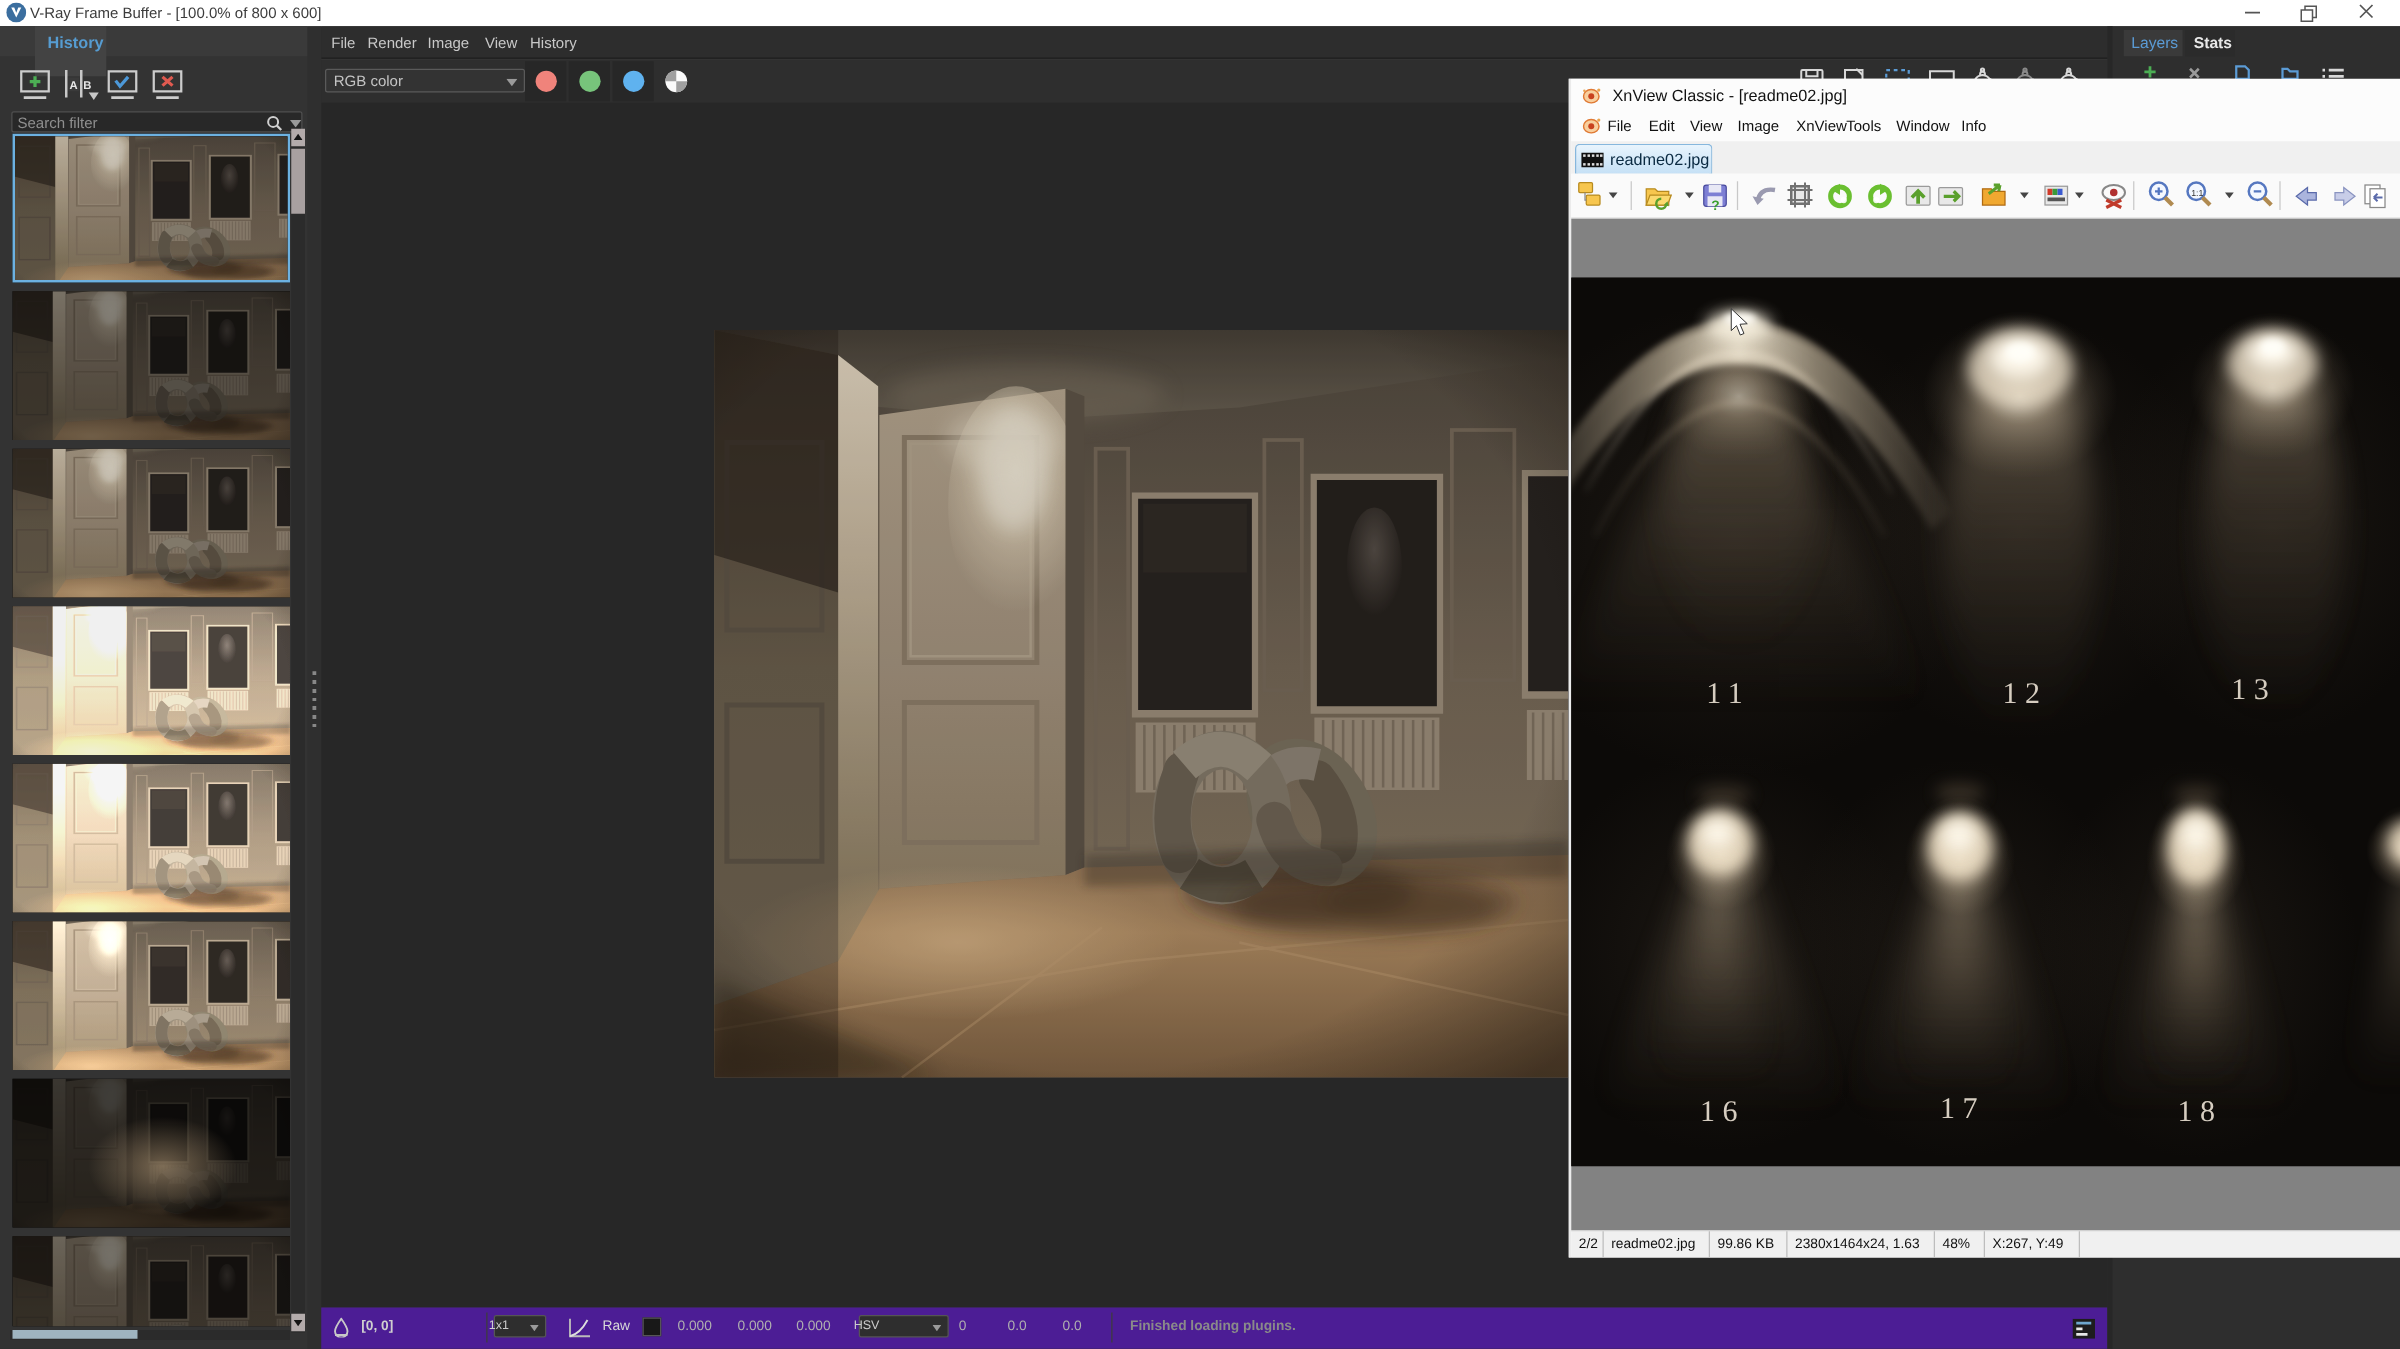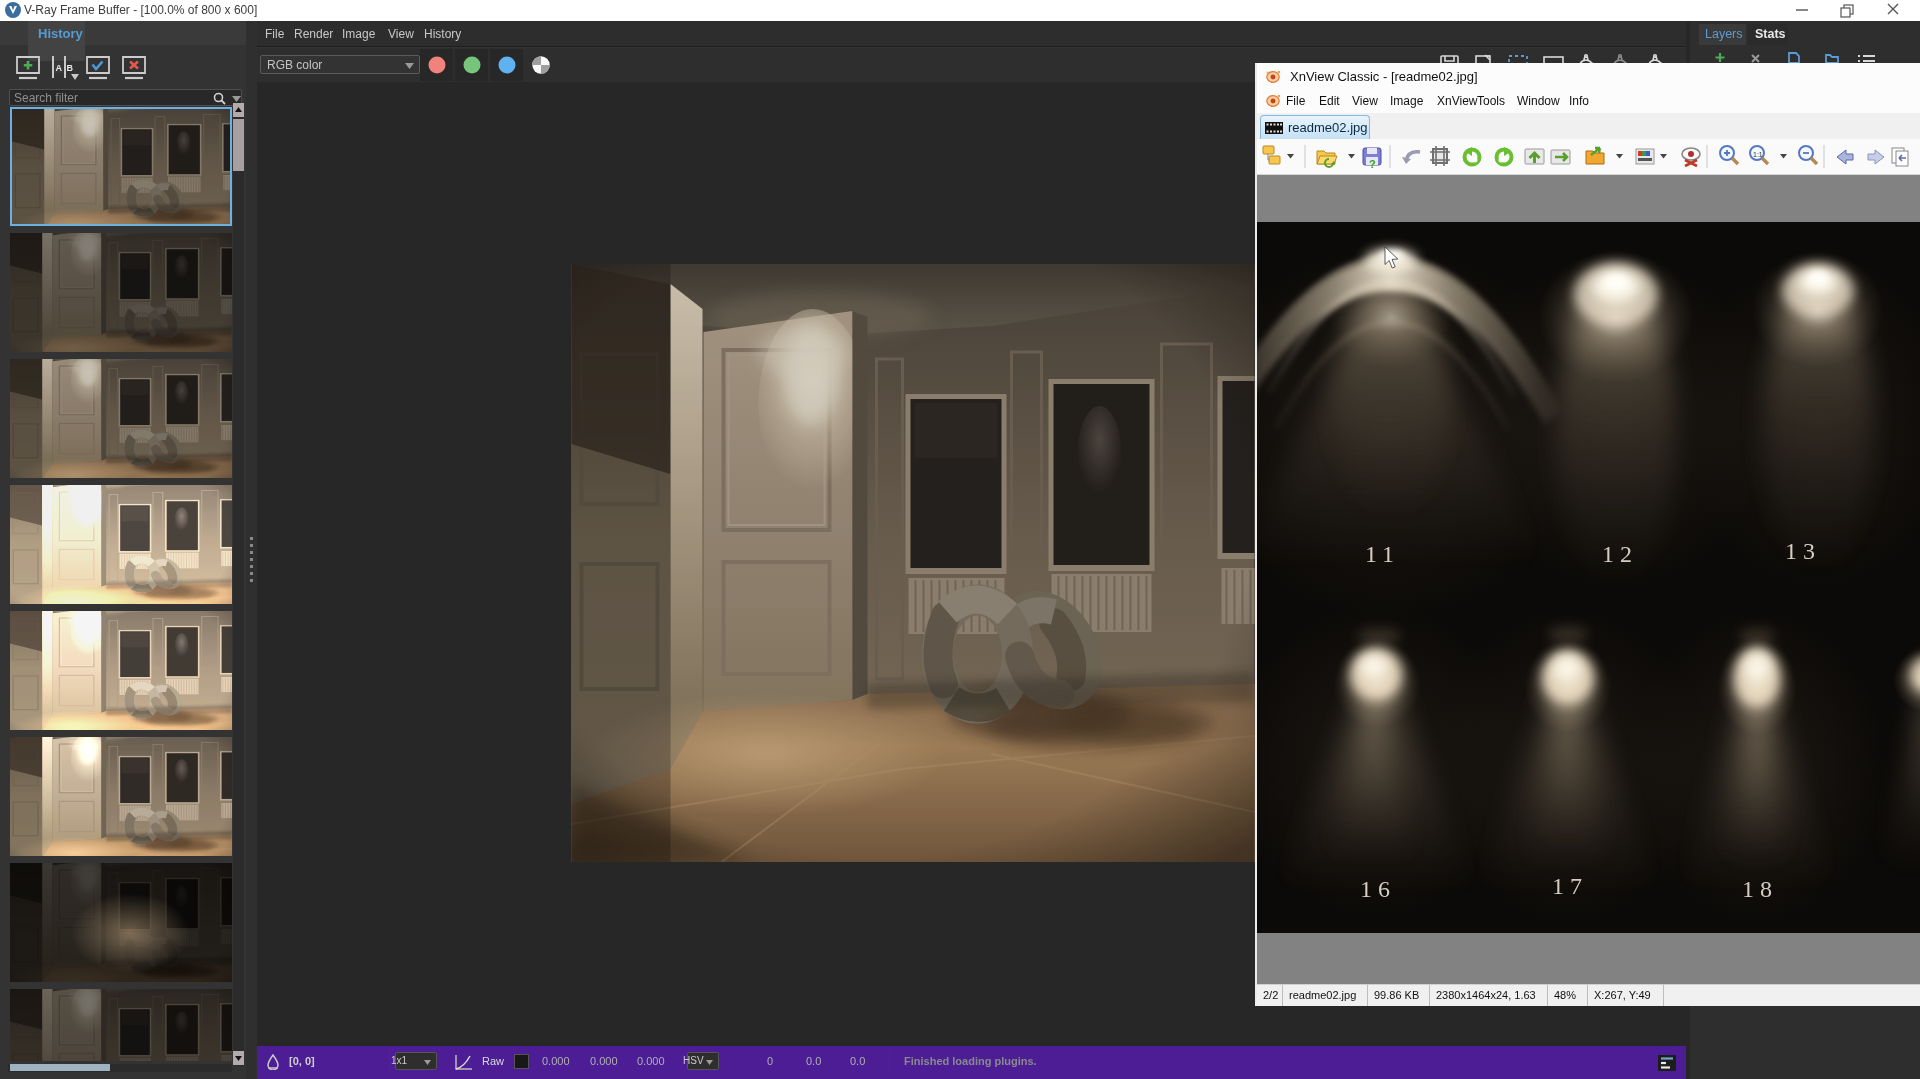--- a/index.html
+++ b/index.html
@@ -381,21 +381,21 @@
     </div>
   <svg class="abs" style="left:197px;top:7px" width="20" height="18">
       <path d="M2 2 V16 H18" stroke="#bbb" stroke-width="1.5" fill="none"></path>
       <path d="M2 16 Q10 14 16 3" stroke="#ddd" stroke-width="1.5" fill="none"></path>
     </svg>
   <span class="sb-txt" style="left:225px;color:#d8d8d8;font-weight:normal;">Raw</span>
   <div class="abs" style="left:257px;top:8px;width:15px;height:15px;background:#181818;border:1px solid #555;"></div>
   <span class="sb-txt" style="left:285px;">0.000</span>
   <span class="sb-txt" style="left:333px;">0.000</span>
   <span class="sb-txt" style="left:380px;">0.000</span>
-  <div class="sb-box" style="left:430px;width:32px;">
+  <div class="sb-box" style="left:430px;width:72px;">
       <span class="abs" style="left:-5px;top:2px;">HSV</span>
     <svg class="abs" style="right:5px;top:7px" width="7" height="5">
         <path d="M0 0 L7 0 L3.5 5 Z" fill="#9a9a9a"></path>
       </svg>
     </div>
   <span class="sb-txt" style="left:510px;">0</span>
   <span class="sb-txt" style="left:549px;">0.0</span>
   <span class="sb-txt" style="left:593px;">0.0</span>
   <div class="abs" style="left:632px;top:4px;width:1px;height:24px;background:#3d3d3d;"></div>
   <span class="sb-txt" style="left:647px;color:#8a8a8a;font-weight:bold;">Finished loading plugins.</span>

